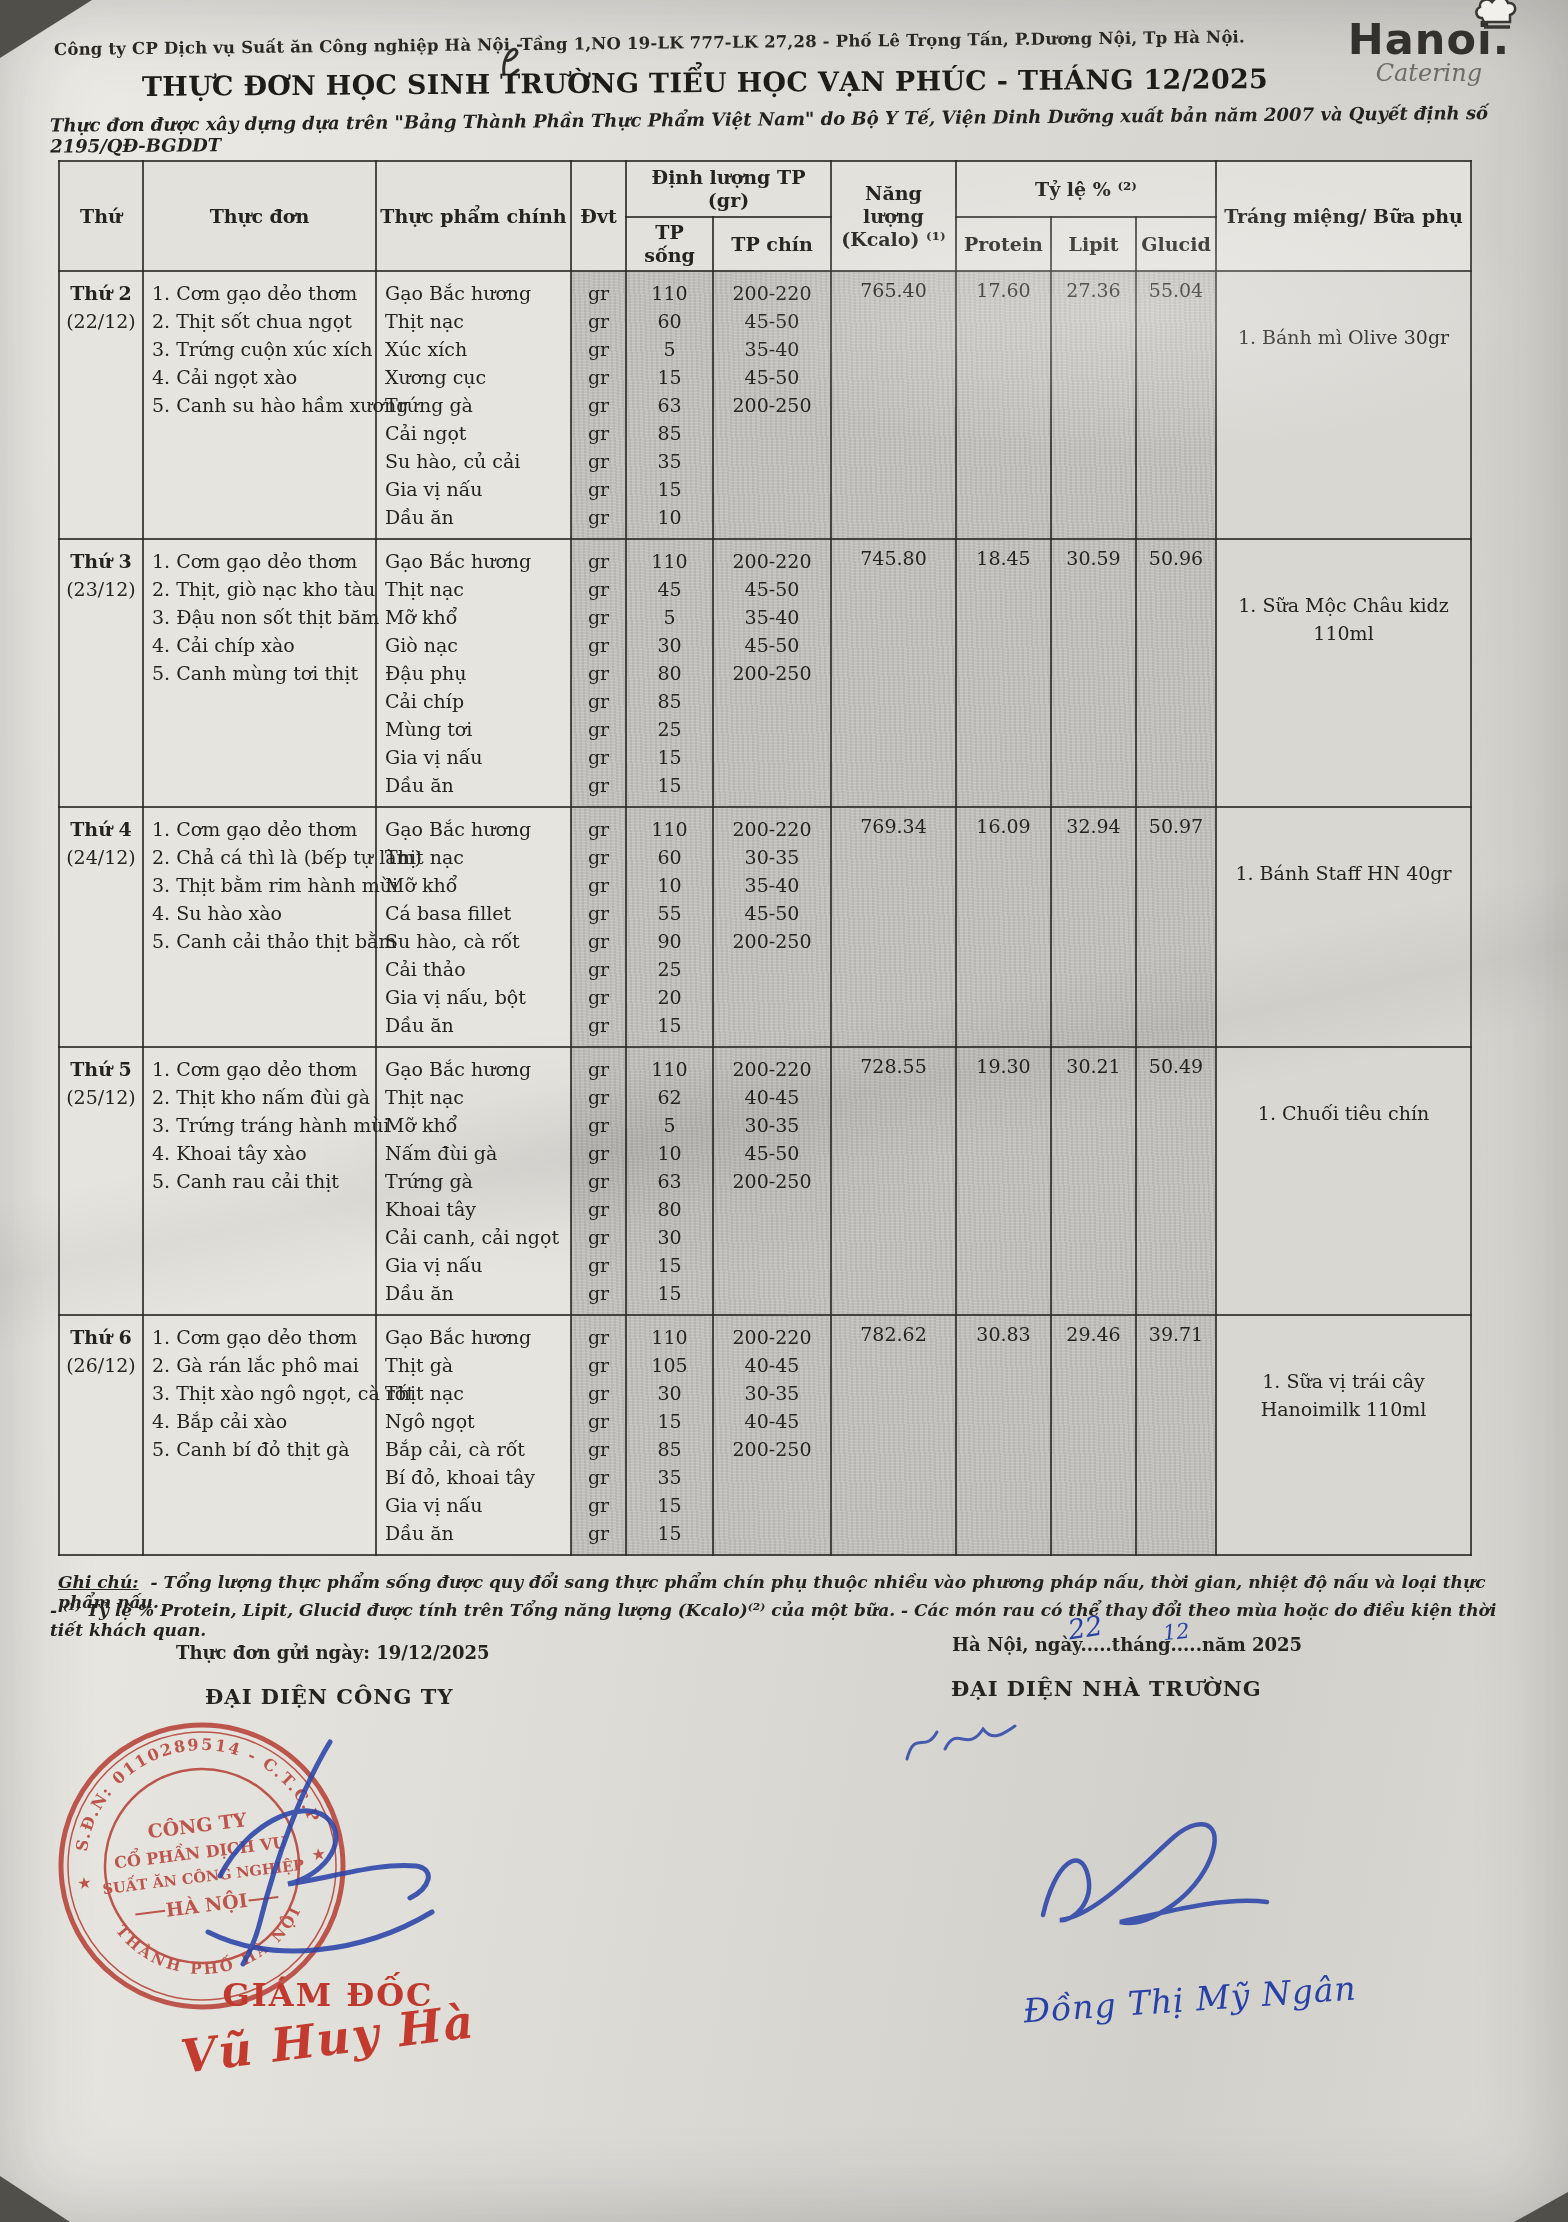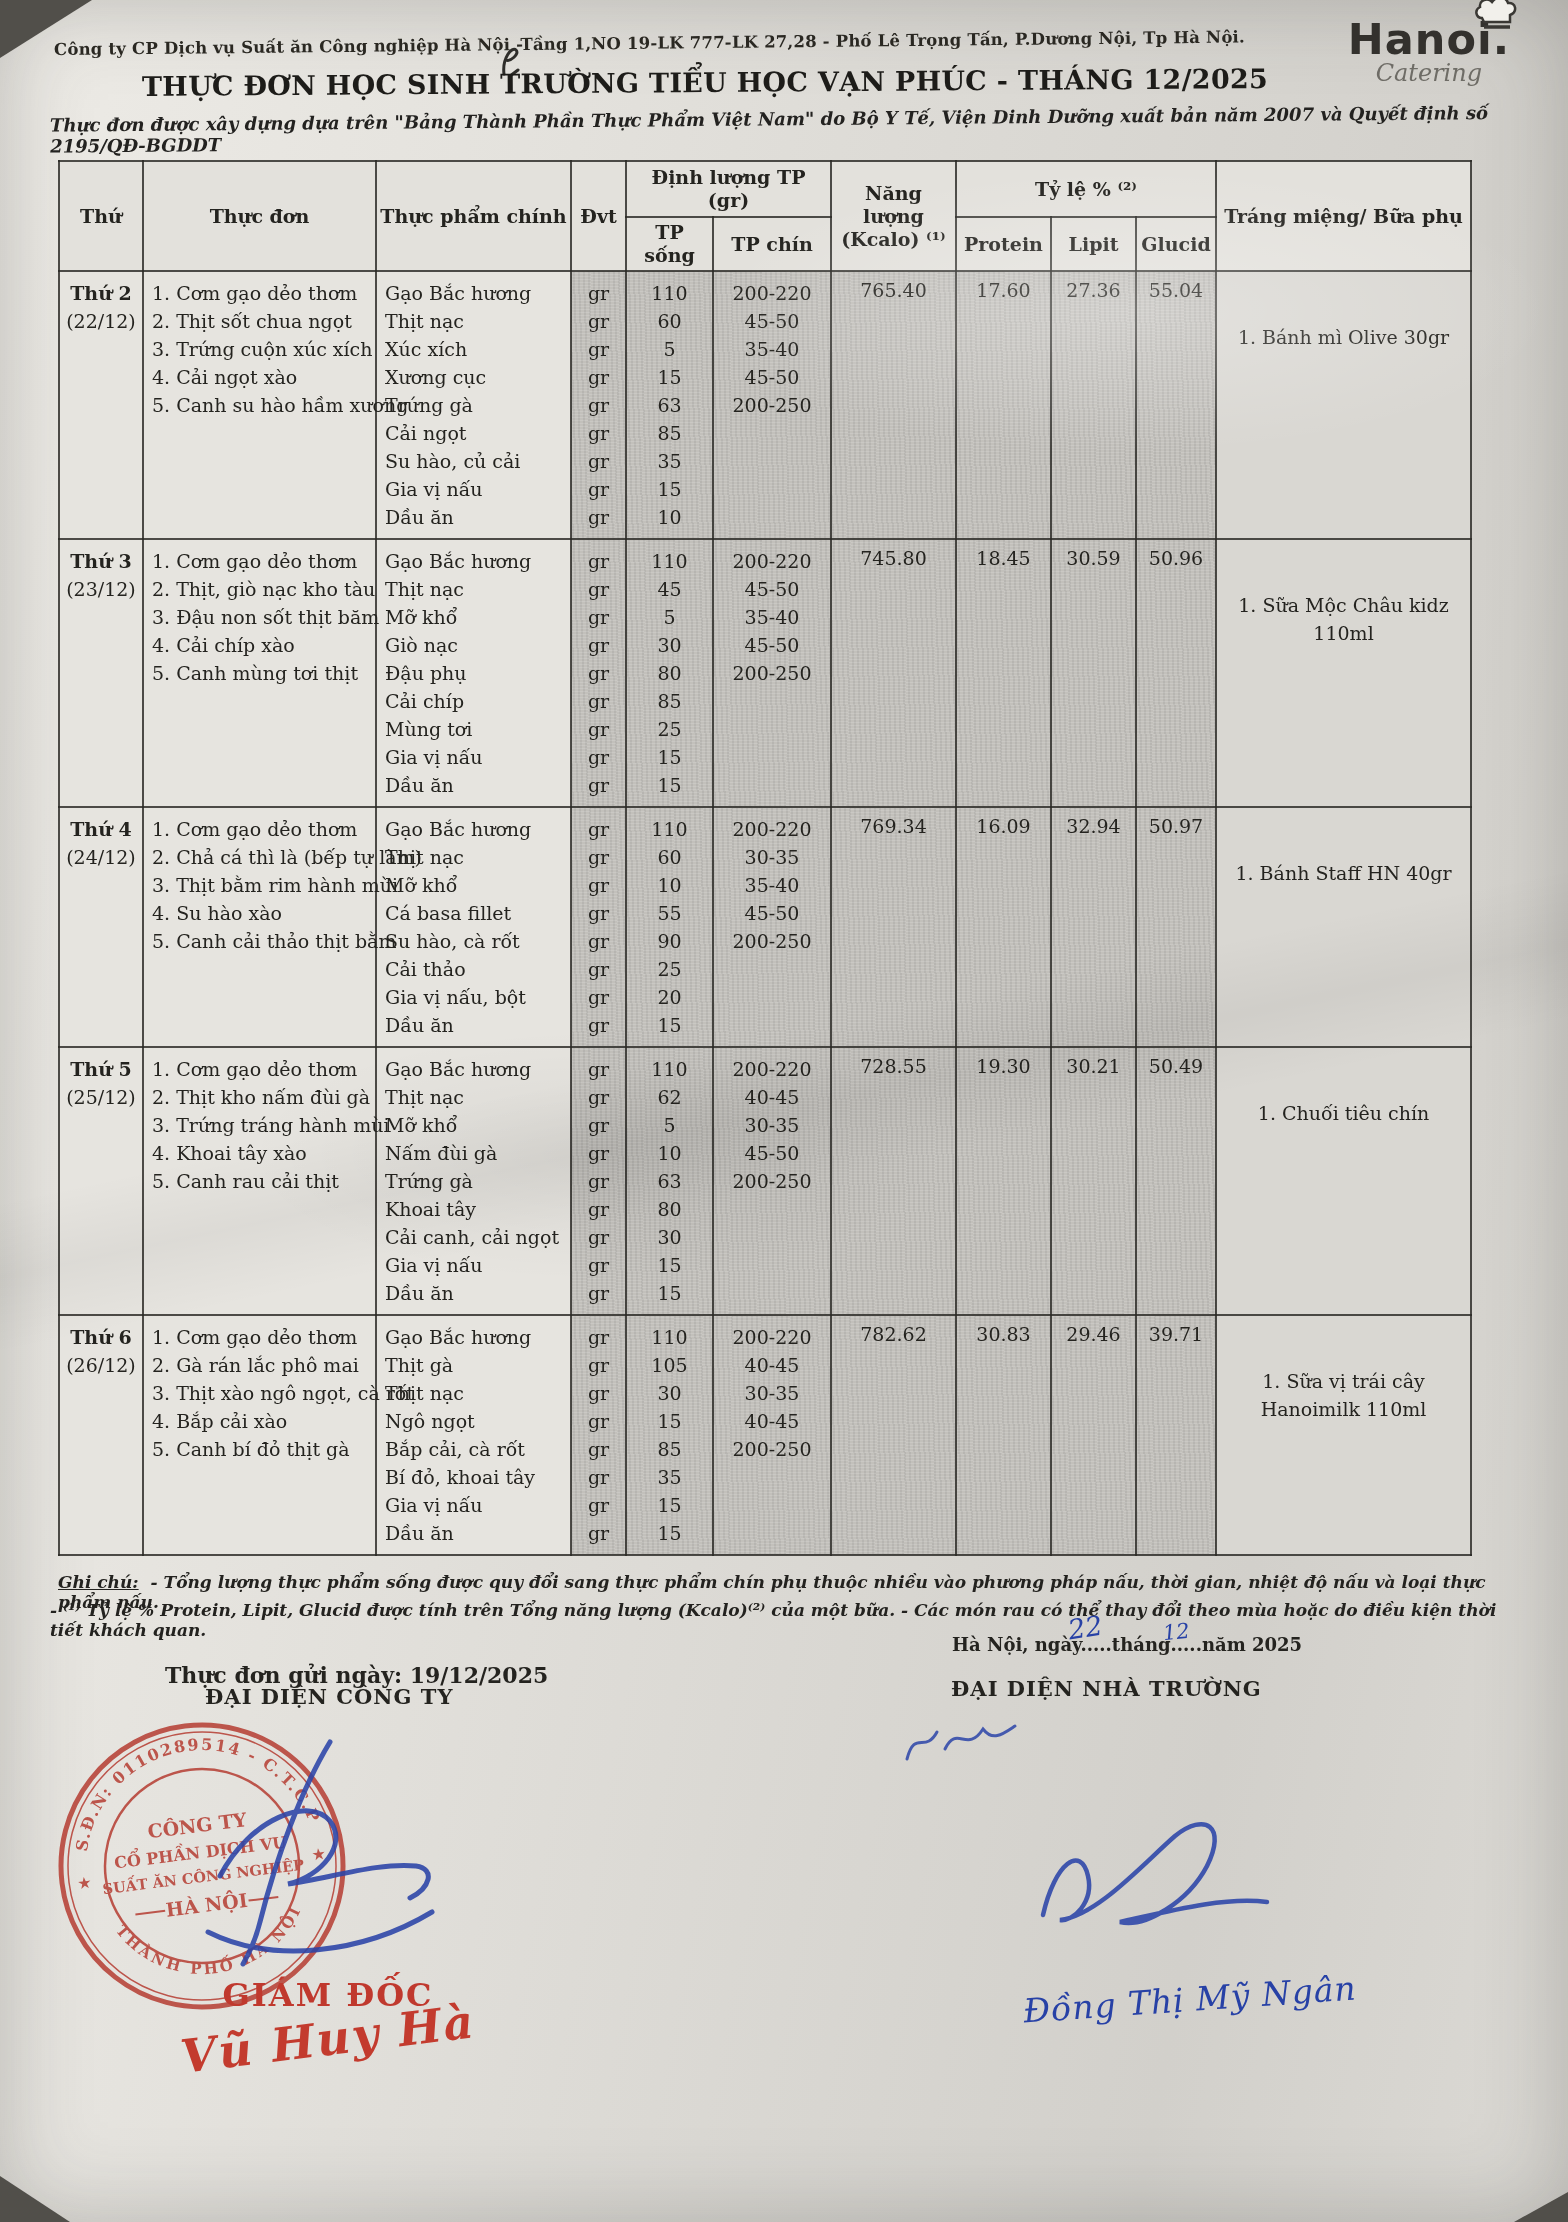--- a/index.html
+++ b/index.html
@@ -61,21 +61,21 @@
   td.c-energy,td.c-protein,td.c-lipit,td.c-glucid{ vertical-align:middle; text-align:center; }
   td.c-dessert{ text-align:center; }
   .dessert-text{ padding:44px 14px 0; line-height:28px; }
 
   
   .doc-footer{ position:relative; height:650px; margin-top:12px; font-size:17px; }
   .note-line{ position:absolute; left:58px; width:1470px; font-style:italic; font-weight:600; color:#23221f; }
   .note-1{ top:4px; }
   .note-2{ top:32px; left:50px;font-style:italic; }
   .note-label{ text-decoration:underline; font-weight:bold; margin-right:6px; }
-  .sent-date{ position:absolute; left:165px; top:74px; font-weight:bold; font-size:22px;margin-top:20px; }
+  .sent-date{ position:absolute; left:176px; top:74px; font-weight:bold; font-size:18px; }
   .place-date{ position:absolute; left:952px; top:66px; font-weight:bold; font-size:18px; }
   .hw{ position:absolute; font-family:"DejaVu Serif",serif; font-style:italic; color:#2741a6; }
   .hw-day{ left:1068px; top:44px; font-size:27px; transform:rotate(-9deg); }
   .hw-month{ left:1163px; top:52px; font-size:21px; transform:rotate(-6deg); }
   .company-rep{ position:absolute; left:205px; top:116px; width:440px; text-align:left; font-weight:bold; font-size:21px; letter-spacing:1px; }
   .school-rep{ position:absolute; left:951px; top:108px; width:480px; text-align:left; font-weight:bold; font-size:21px; letter-spacing:1px; }
   .stamp{ position:absolute; left:52px; top:148px; transform:rotate(-7deg); opacity:.9; }
   .director-sig{ position:absolute; left:180px; top:158px; }
   .director-title{ position:absolute; left:208px; top:408px; width:240px; text-align:center; font-size:32px; font-weight:bold; color:#c0392e; letter-spacing:2px; }
   .director-name{ position:absolute; left:158px; top:444px; width:340px; text-align:center; font-size:46px; font-style:italic; font-weight:bold; color:#c33b2e; transform:rotate(-7deg); letter-spacing:2px; }

